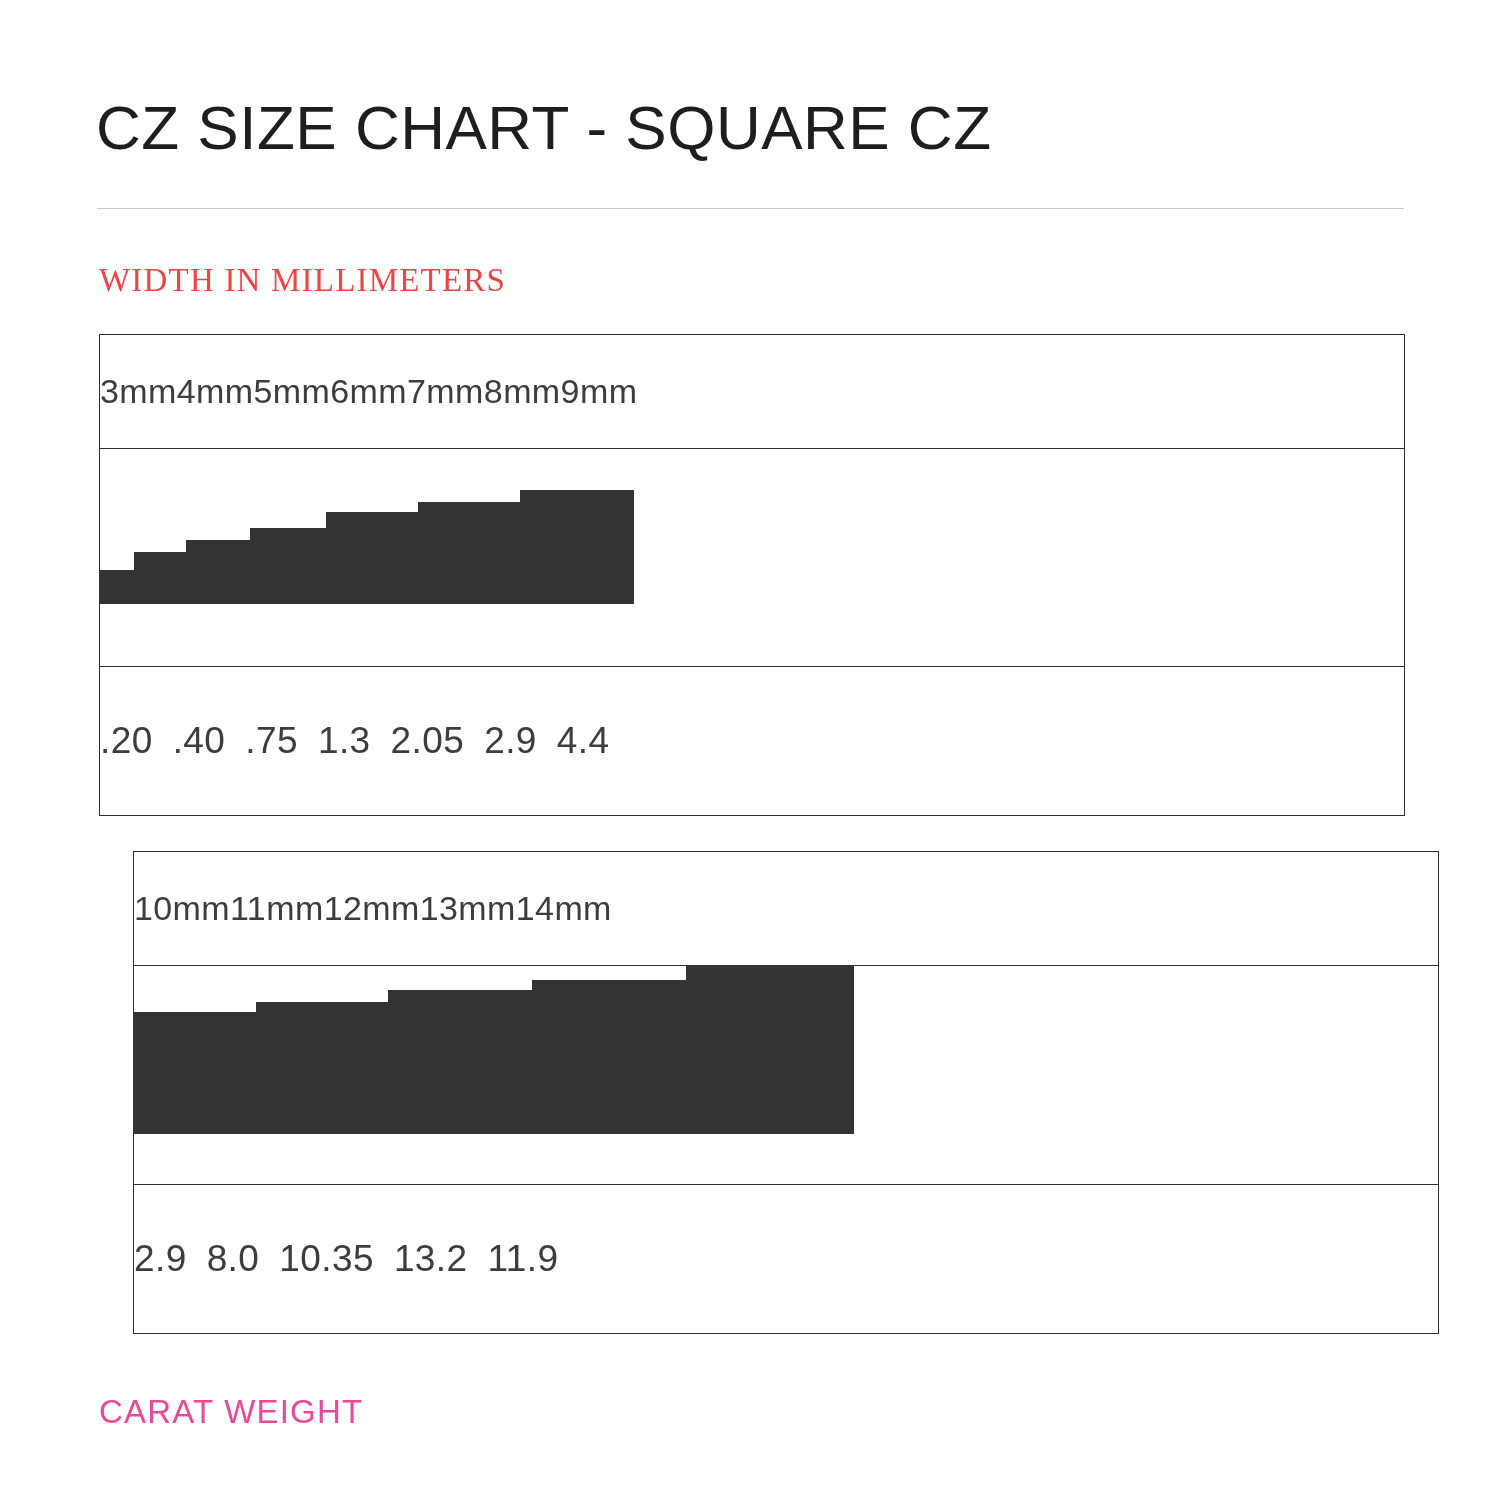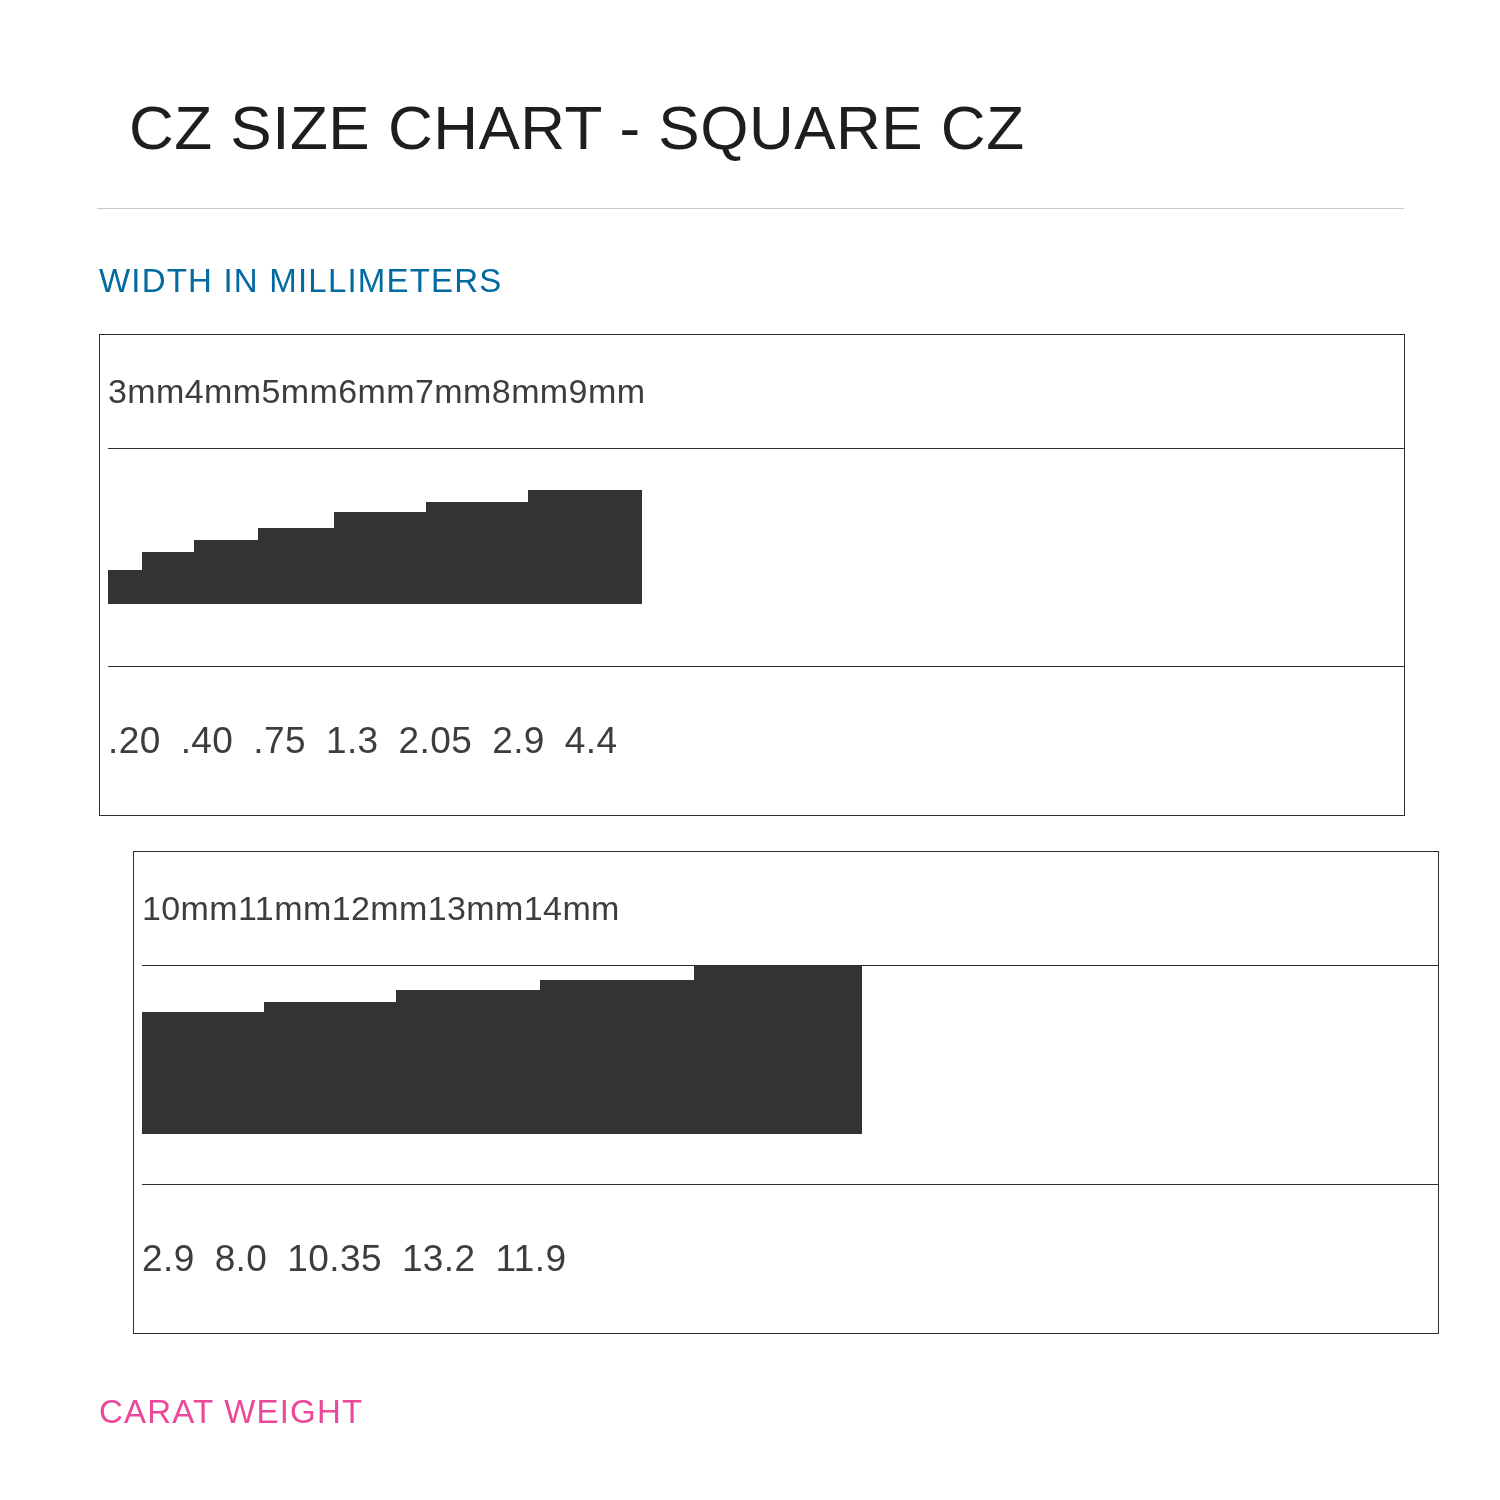--- a/index.html
+++ b/index.html
@@ -24,56 +24,55 @@
   }
   .title {
     position: absolute;
     left: 96px;
     top: 92px;
     font-size: 62px;
     font-weight: 400;
     letter-spacing: 0.5px;
     color: #1e1e1e;
     white-space: nowrap;
-    margin-left: 33px;
   }
   .title-rule {
     position: absolute;
     left: 97px;
     top: 208px;
     width: 1307px;
     height: 1px;
     background: #c9c9c9;
   }
   .label-width {
     position: absolute;
     left: 99px;
     top: 262px;
     font-size: 33px;
     letter-spacing: 1.2px;
-    color: #0369a1;
+    color: #ef4444;
     white-space: nowrap;
+    font-family: Liberation Serif, serif;
   }
   .label-carat {
     position: absolute;
     left: 99px;
     top: 1393px;
     font-size: 33px;
     letter-spacing: 1.2px;
     color: #ec4899;
     white-space: nowrap;
   }
 
   .table {
     position: absolute;
     border: 1px solid #2f2f2f;
     box-sizing: border-box;
     display: flex;
     flex-direction: column;
-    padding-left: 8px;
   }
   #table-1 {
     left: 99px;
     top: 334px;
     width: 1306px;
     height: 482px;
   }
   #table-2 {
     left: 99px;
     top: 851px;

